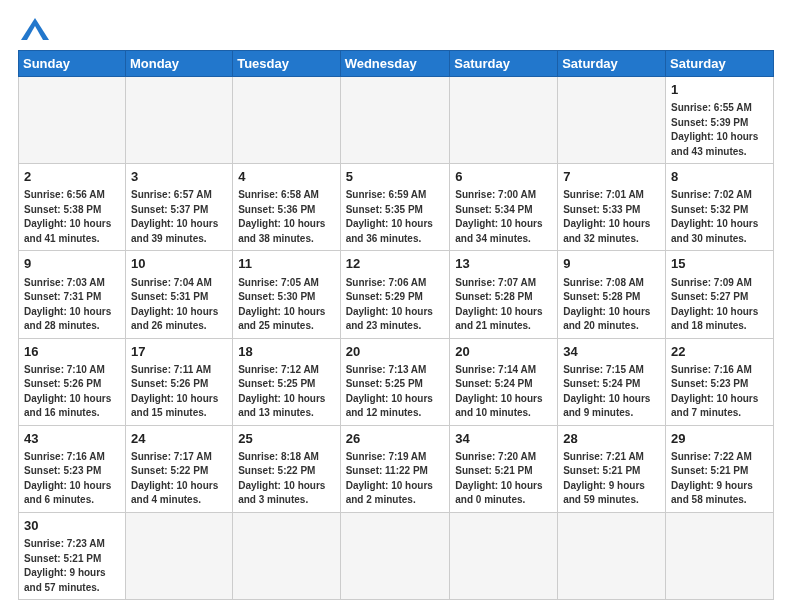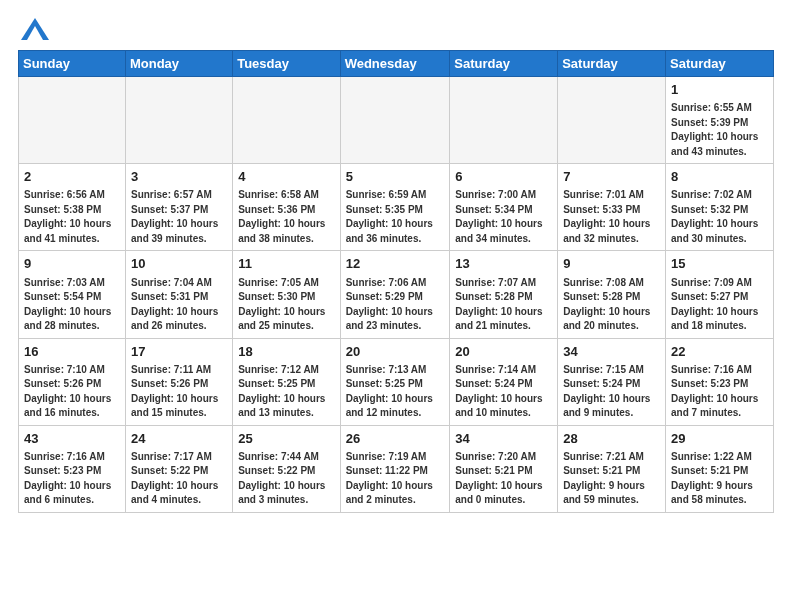--- a/index.html
+++ b/index.html
@@ -202,21 +202,21 @@
             <div class="day-info">Sunrise: 7:02 AM
 Sunset: 5:32 PM
 Daylight: 10 hours
 and 30 minutes.</div>
           </td>
         </tr>
         <tr>
           <td>
             <span class="day-num">9</span>
             <div class="day-info">Sunrise: 7:03 AM
-Sunset: 5:54 PM
+Sunset: 7:31 PM
 Daylight: 10 hours
 and 28 minutes.</div>
           </td>
           <td>
             <span class="day-num">10</span>
             <div class="day-info">Sunrise: 7:04 AM
 Sunset: 5:31 PM
 Daylight: 10 hours
 and 26 minutes.</div>
           </td>
@@ -317,21 +317,21 @@
           </td>
           <td>
             <span class="day-num">24</span>
             <div class="day-info">Sunrise: 7:17 AM
 Sunset: 5:22 PM
 Daylight: 10 hours
 and 4 minutes.</div>
           </td>
           <td>
             <span class="day-num">25</span>
-            <div class="day-info">Sunrise: 7:44 AM
+            <div class="day-info">Sunrise: 8:18 AM
 Sunset: 5:22 PM
 Daylight: 10 hours
 and 3 minutes.</div>
           </td>
           <td>
             <span class="day-num">26</span>
             <div class="day-info">Sunrise: 7:19 AM
 Sunset: 11:22 PM
 Daylight: 10 hours
 and 2 minutes.</div>
@@ -345,21 +345,36 @@
           </td>
           <td>
             <span class="day-num">28</span>
             <div class="day-info">Sunrise: 7:21 AM
 Sunset: 5:21 PM
 Daylight: 9 hours
 and 59 minutes.</div>
           </td>
           <td>
             <span class="day-num">29</span>
-            <div class="day-info">Sunrise: 1:22 AM
+            <div class="day-info">Sunrise: 7:22 AM
 Sunset: 5:21 PM
 Daylight: 9 hours
 and 58 minutes.</div>
           </td>
+        </tr>
+        <tr class="last-row">
+          <td>
+            <span class="day-num">30</span>
+            <div class="day-info">Sunrise: 7:23 AM
+Sunset: 5:21 PM
+Daylight: 9 hours
+and 57 minutes.</div>
+          </td>
+          <td class="empty"></td>
+          <td class="empty"></td>
+          <td class="empty"></td>
+          <td class="empty"></td>
+          <td class="empty"></td>
+          <td class="empty"></td>
         </tr>
       </tbody>
   </table>
 </div>
 
 </body></html>

